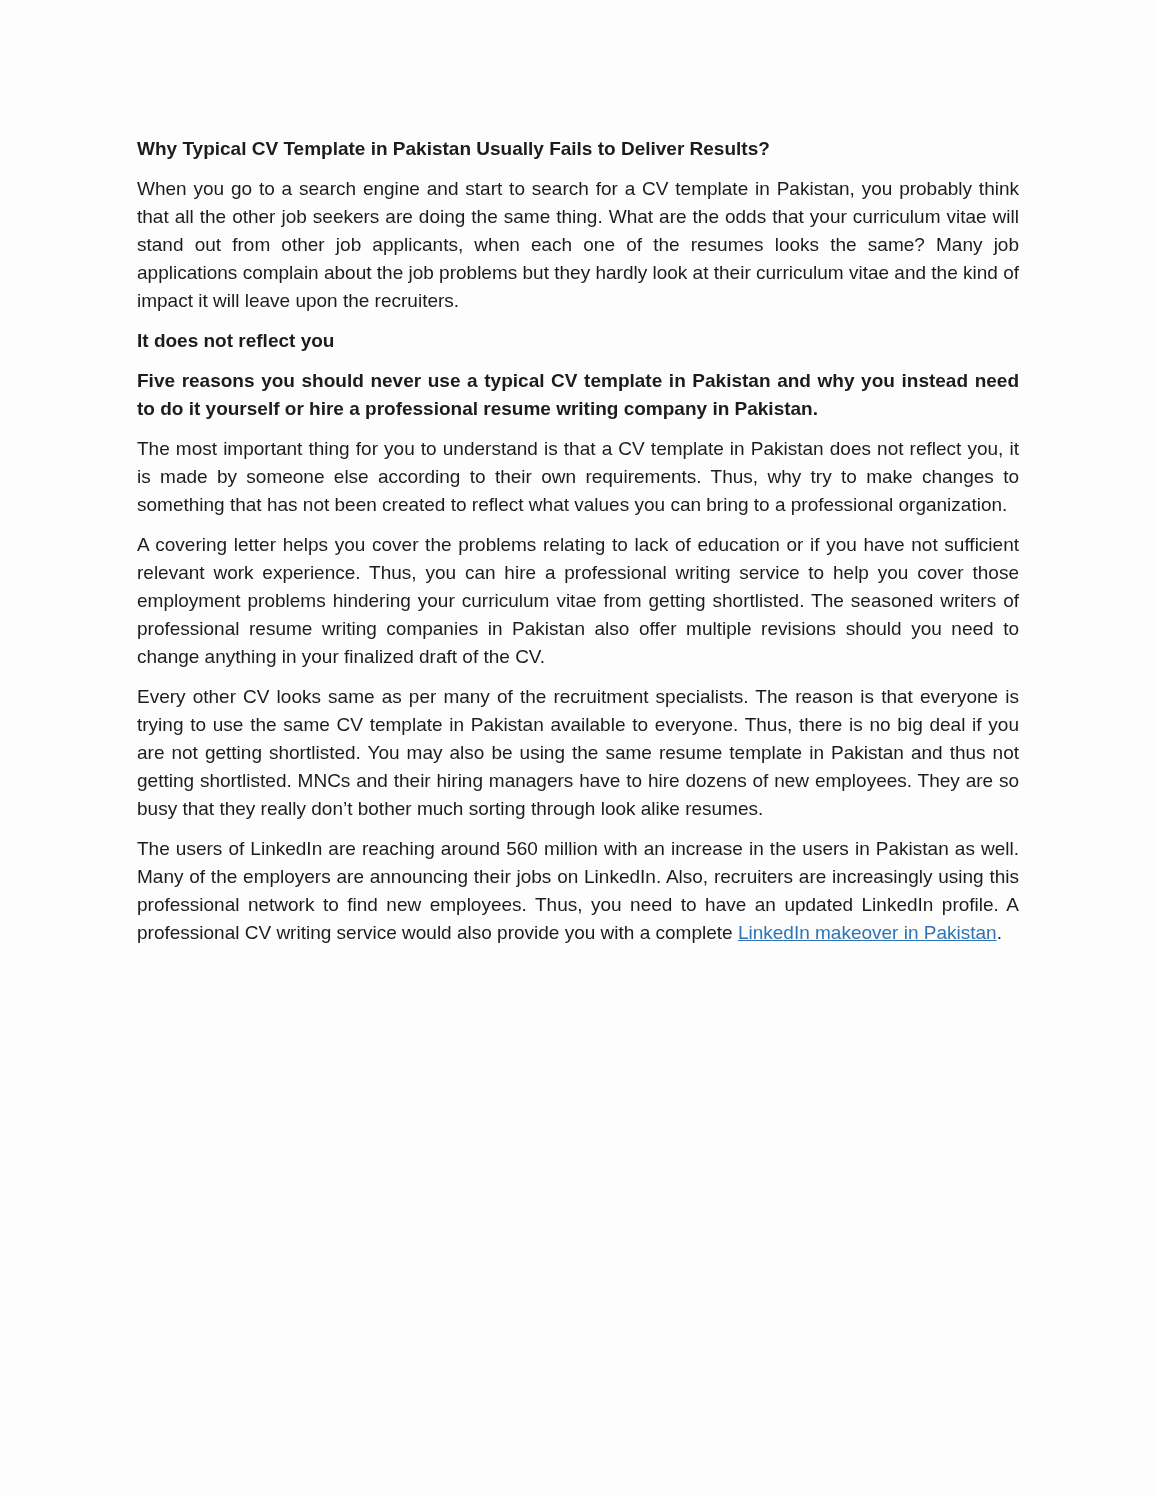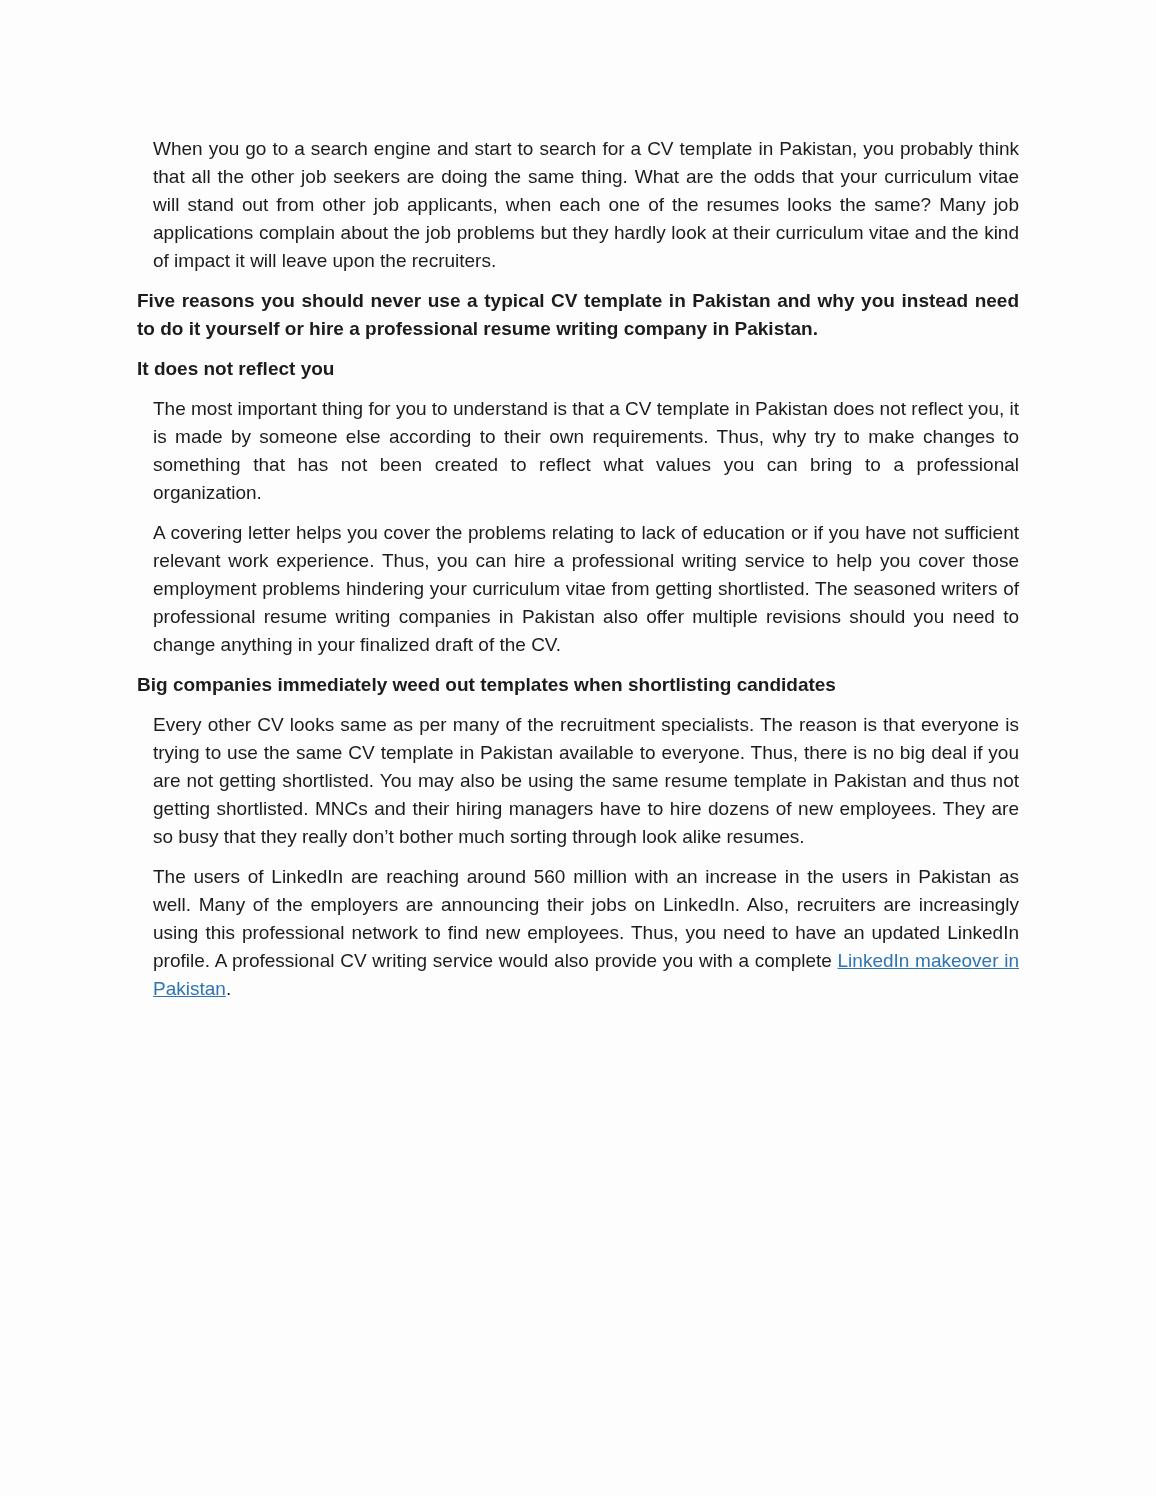--- a/index.html
+++ b/index.html
@@ -34,46 +34,46 @@
     margin: 0 0 12px 0;
     color: var(--text);
   }
   .doc-heading.justify {
     text-align: justify;
   }
   .doc-para {
     font-size: 19px;
     font-weight: normal;
     line-height: 28px;
-    margin: 0 0 12px 16px;
+    margin: 0 0 12px 0;
     text-align: justify;
     color: var(--text);
   }
   .doc-para a {
     color: var(--link);
   }
 </style>
 </head>
 <body>
 
 <div class="page">
 
+  <h1 class="doc-title">Why Typical CV Template in Pakistan Usually Fails to Deliver Results?</h1>
 
   <p class="doc-para">When you go to a search engine and start to search for a CV template in Pakistan, you probably think that all the other job seekers are doing the same thing. What are the odds that your curriculum vitae will stand out from other job applicants, when each one of the resumes looks the same? Many job applications complain about the job problems but they hardly look at their curriculum vitae and the kind of impact it will leave upon the recruiters.</p>
 
+  <h2 class="doc-heading">It does not reflect you</h2>
+
   <h2 class="doc-heading justify">Five reasons you should never use a typical CV template in Pakistan and why you instead need to do it yourself or hire a professional resume writing company in Pakistan.</h2>
-
-  <h2 class="doc-heading">It does not reflect you</h2>
 
   <p class="doc-para">The most important thing for you to understand is that a CV template in Pakistan does not reflect you, it is made by someone else according to their own requirements. Thus, why try to make changes to something that has not been created to reflect what values you can bring to a professional organization.</p>
 
 
   <p class="doc-para">A covering letter helps you cover the problems relating to lack of education or if you have not sufficient relevant work experience. Thus, you can hire a professional writing service to help you cover those employment problems hindering your curriculum vitae from getting shortlisted. The seasoned writers of professional resume writing companies in Pakistan also offer multiple revisions should you need to change anything in your finalized draft of the CV.</p>
 
-  <h2 class="doc-heading">Big companies immediately weed out templates when shortlisting candidates</h2>
 
   <p class="doc-para">Every other CV looks same as per many of the recruitment specialists. The reason is that everyone is trying to use the same CV template in Pakistan available to everyone. Thus, there is no big deal if you are not getting shortlisted. You may also be using the same resume template in Pakistan and thus not getting shortlisted. MNCs and their hiring managers have to hire dozens of new employees. They are so busy that they really don’t bother much sorting through look alike resumes.</p>
 
 
   <p class="doc-para"><span>The users of LinkedIn are reaching around 560 million with an increase in the users in Pakistan as well. Many of the employers are announcing their jobs on LinkedIn. Also, recruiters are increasingly using this professional network to find new employees. Thus, you need to have an updated LinkedIn profile. A professional CV writing service would also provide you with a complete </span><a href="#">LinkedIn makeover in Pakistan</a><span>.</span></p>
 
 
 </div>
 
 </body></html>

